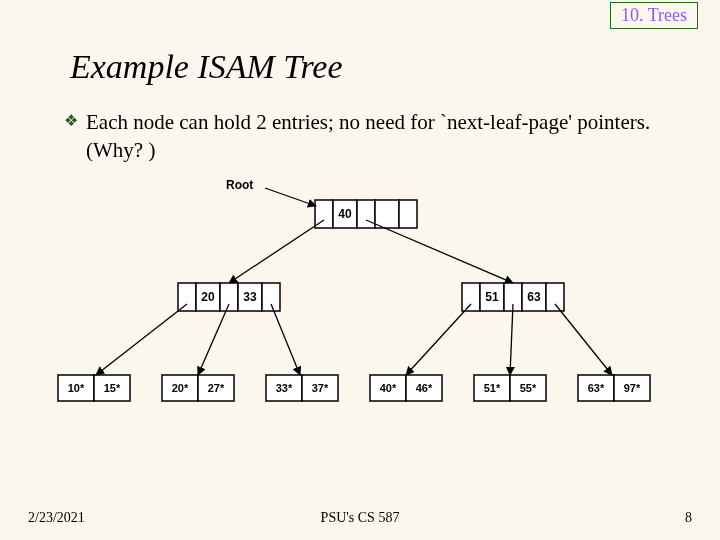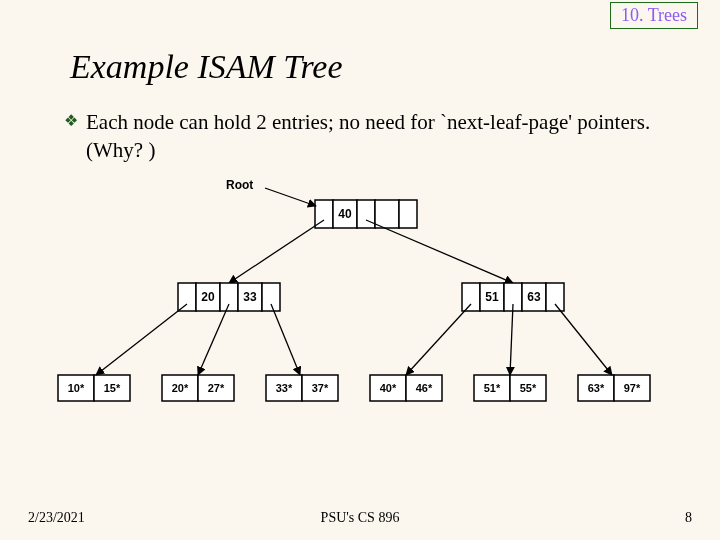--- a/index.html
+++ b/index.html
@@ -159,15 +159,15 @@
   <line class="arrow" x1="229" y1="134" x2="198" y2="205"></line>
   <line class="arrow" x1="271" y1="134" x2="300" y2="205"></line>
 
   <line class="arrow" x1="471" y1="134" x2="406" y2="205"></line>
   <line class="arrow" x1="513" y1="134" x2="510" y2="205"></line>
   <line class="arrow" x1="555" y1="134" x2="612" y2="205"></line>
 </svg>
 
 <div class="footer">
   <span class="date">2/23/2021</span>
-  <span class="course">PSU's CS 896</span>
+  <span class="course">PSU's CS 587</span>
   <span class="page">8</span>
 </div>
 
 </body></html>

